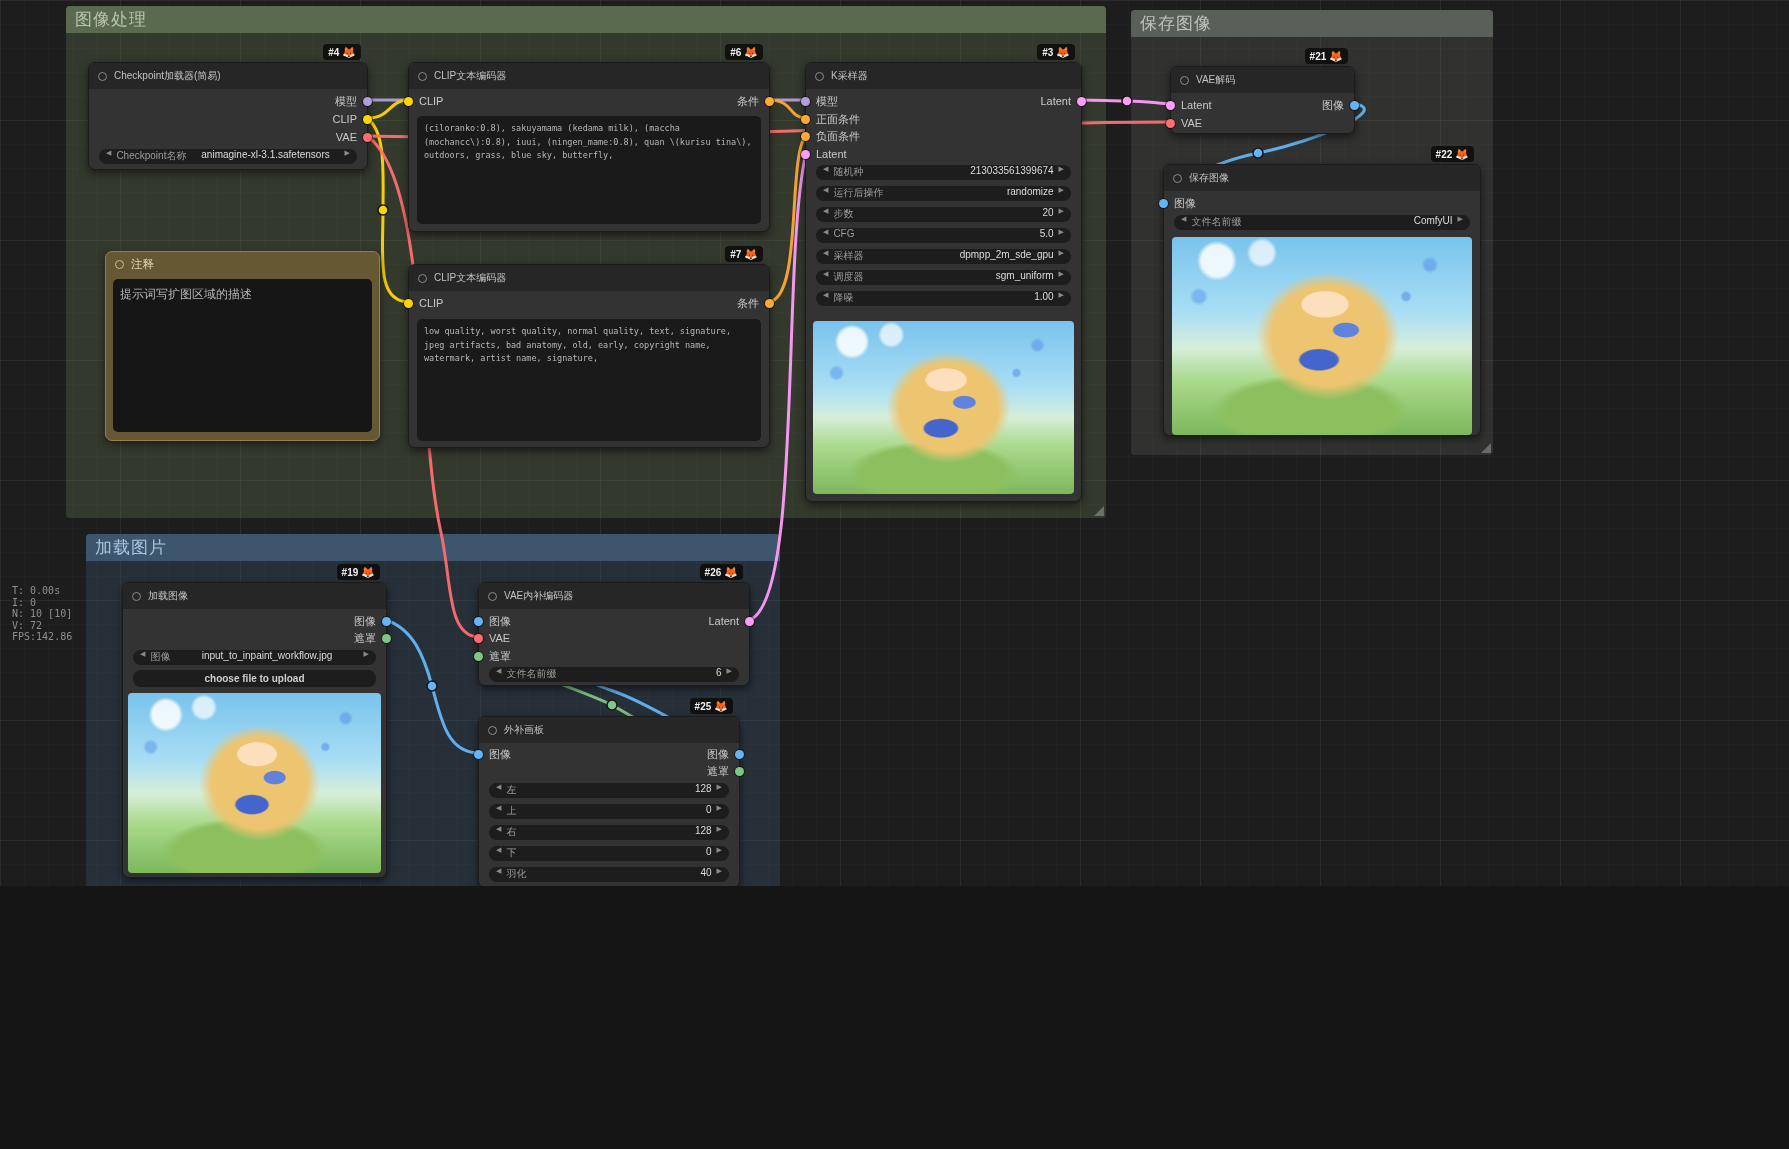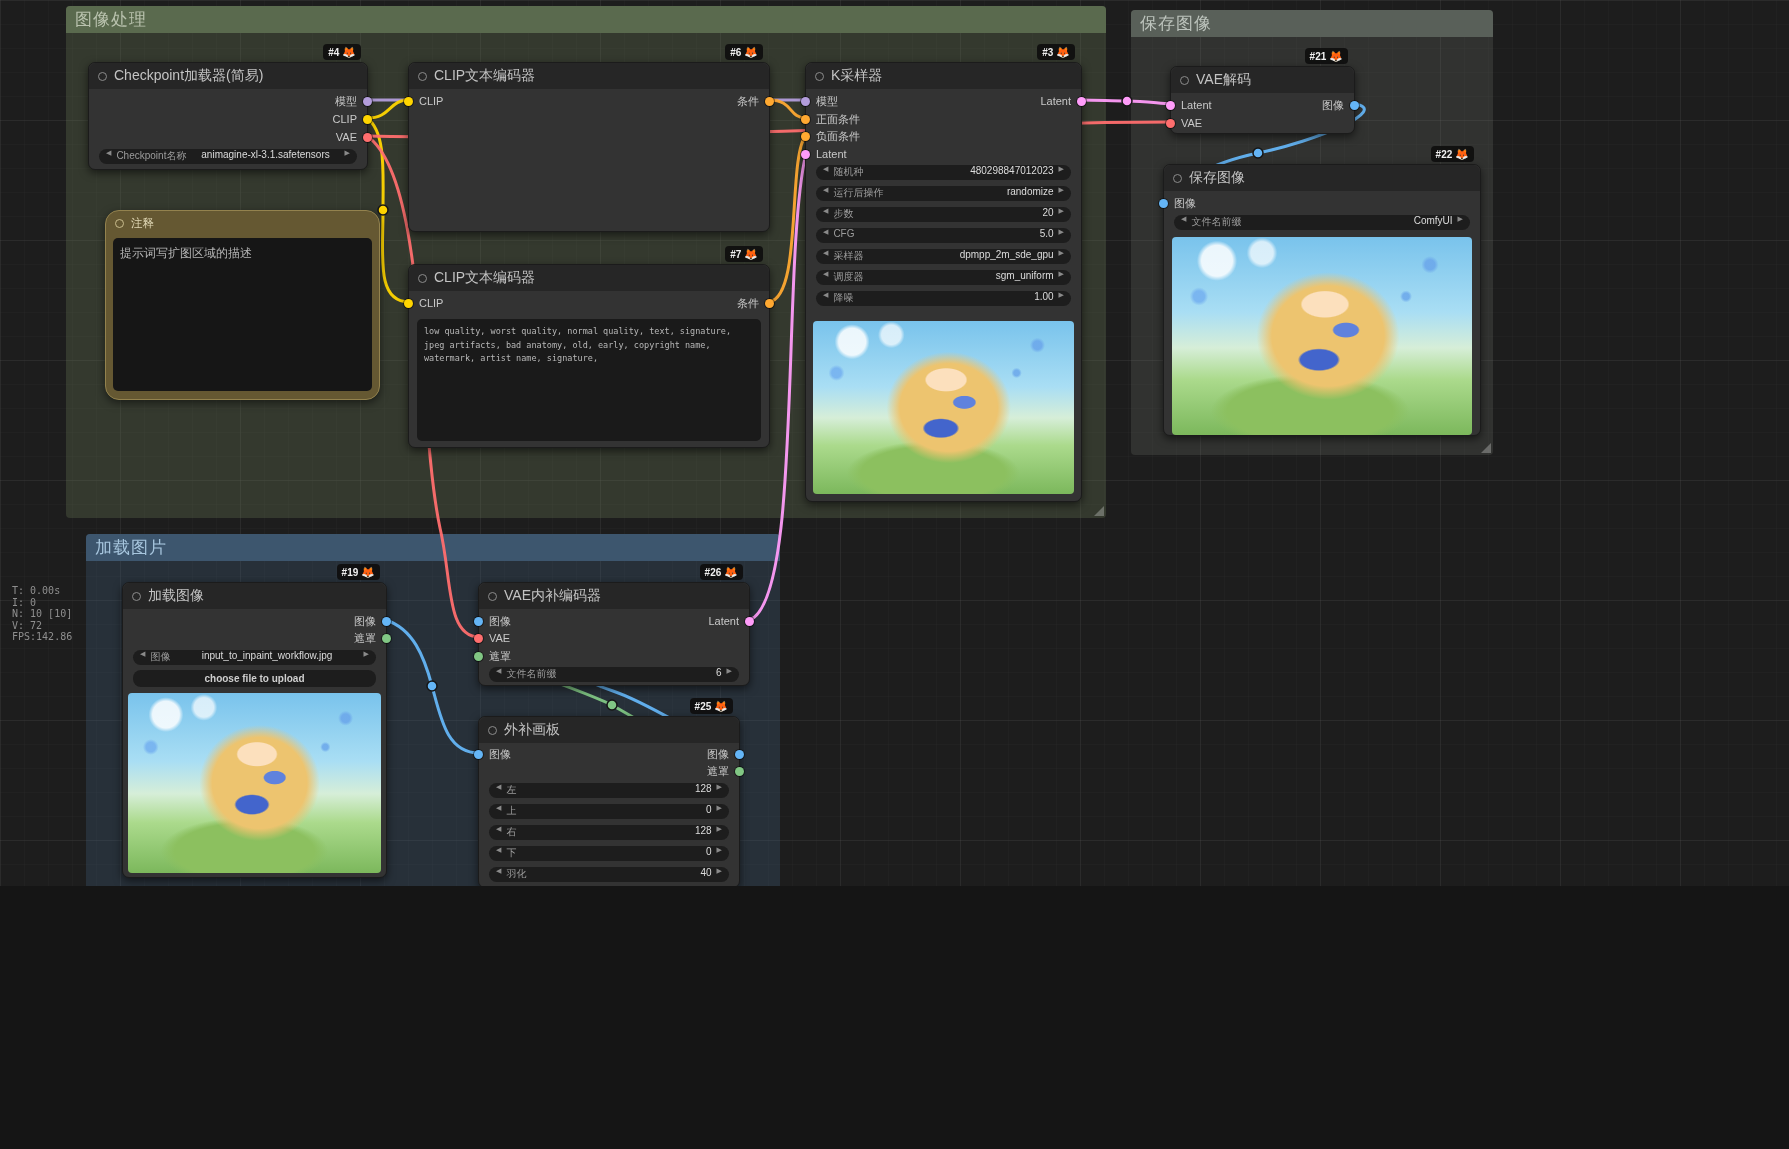--- a/index.html
+++ b/index.html
@@ -30,21 +30,21 @@
   .links{position:absolute;left:0;top:0;z-index:2;pointer-events:none;}
   .links path{fill:none;stroke-width:3;stroke-linecap:round;opacity:0.95;}
   .links circle{stroke:#161616;stroke-width:1.5;}
 
   
   .node{position:absolute;background:#333333;border:1px solid #1b1b1b;border-radius:7px;
     box-shadow:0 3px 9px rgba(0,0,0,0.55);z-index:3;color:#ccc;box-sizing:border-box;}
   .node-header{position:absolute;left:0;top:0;right:0;height:26px;background:#262626;
     border-radius:7px 7px 0 0;display:flex;align-items:center;gap:7px;padding:0 9px;box-sizing:border-box;}
   .collapse-dot{width:9px;height:9px;border:1.5px solid #8b8b8b;border-radius:50%;flex:none;box-sizing:border-box;}
-  .node-title{font-size:14px;color:#c3c3c3;white-space:nowrap;overflow:hidden;}
+  .node-title{font-size:10px;color:#c3c3c3;white-space:nowrap;overflow:hidden;}
   .badge{position:absolute;top:-19px;right:6px;height:16px;background:rgba(14,14,14,0.92);
     border-radius:4px;display:flex;align-items:center;gap:3px;padding:0 5px;
     font-size:10px;font-weight:bold;color:#f0f0f0;}
   .badge .fox{font-size:11px;color:#e08a3c;}
 
   .slot{position:absolute;height:16px;display:flex;align-items:center;gap:6px;font-size:11px;color:#c9c9c9;white-space:nowrap;}
   .slot.in{left:-5px;}
   .slot.out{right:-5px;}
   .slot-dot{width:9px;height:9px;border-radius:50%;flex:none;box-shadow:0 0 0 1px rgba(0,0,0,0.45);}
 
@@ -70,22 +70,22 @@
       radial-gradient(circle at 86% 14%, rgba(110,170,235,0.95) 0 1.6%, rgba(110,170,235,0) 2.8%),
       radial-gradient(circle at 78% 30%, rgba(110,170,235,0.9) 0 1.2%, rgba(110,170,235,0) 2.2%),
       radial-gradient(ellipse 13% 11% at 51% 34%, #fce0bd 0 58%, rgba(252,224,189,0) 63%),
       radial-gradient(ellipse 7% 6% at 58% 47%, #5f82dd 0 58%, rgba(95,130,221,0) 66%),
       radial-gradient(ellipse 11% 9% at 49% 62%, #4365cc 0 56%, rgba(67,101,204,0) 64%),
       radial-gradient(ellipse 34% 46% at 52% 50%, #edc46f 0 55%, rgba(237,196,111,0) 70%),
       radial-gradient(ellipse 46% 26% at 46% 88%, #8cc05f 0 60%, rgba(140,192,95,0) 72%),
       linear-gradient(180deg, #79c3ec 0%, #a9def4 38%, #d6eed8 56%, #abda8c 72%, #7cb85c 100%);}
 
   
-  .note-node{position:absolute;z-index:3;background:#655832;border:1px solid #93824e;border-radius:14px;
-    box-shadow:0 3px 9px rgba(0,0,0,0.5);box-sizing:border-box;}
+  .note-node{position:absolute;z-index:3;background:#655832;border:1px solid #93824e;border-radius:7px;
+    box-shadow:0 3px 9px rgba(0,0,0,0.5);box-sizing:border-box;margin-top:41px;}
   .note-header{height:25px;display:flex;align-items:center;gap:7px;padding:0 9px;color:#ded5b2;font-size:11.5px;}
   .note-header .collapse-dot{border-color:#c9bc8d;}
   .note-body{position:absolute;left:7px;right:7px;top:27px;bottom:8px;background:#161616;border-radius:5px;
     padding:7px;font-size:12px;color:#b5b5b5;box-sizing:border-box;}
 
   .stats{position:absolute;left:12px;top:585px;z-index:2;font-family:"DejaVu Sans Mono", monospace;
     font-size:10px;line-height:11.5px;color:#8f8f8f;}
 </style>
 </head>
 <body>
@@ -189,20 +189,21 @@
       <span class="node-title">CLIP文本编码器</span>
     </div>
     <div class="slot in" style="top:30px">
       <span class="slot-dot" style="background: rgb(255, 213, 0);"></span>
       <span>CLIP</span>
     </div>
     <div class="slot out" style="top:30px">
       <span>条件</span>
       <span class="slot-dot" style="background: rgb(255, 169, 49);"></span>
     </div>
+    <div class="textbox" style="left:8px;right:8px;top:53px;height:108px">(ciloranko:0.8), sakuyamama (kedama milk), (maccha (mochancc\):0.8), iuui, (ningen_mame:0.8), quan \(kurisu tina\), outdoors, grass, blue sky, butterfly,</div>
   </div>
 
   <div class="node" style="left:408px;top:264px;width:362px;height:184px">
     <div class="badge">
       <span>#7</span>
       <span class="fox">🦊</span>
     </div>
     <div class="node-header">
       <span class="collapse-dot"></span>
       <span class="node-title">CLIP文本编码器</span>
@@ -243,21 +244,21 @@
       <span class="slot-dot" style="background: rgb(255, 156, 249);"></span>
       <span>Latent</span>
     </div>
     <div class="slot out" style="top:30px">
       <span>Latent</span>
       <span class="slot-dot" style="background: rgb(255, 156, 249);"></span>
     </div>
     <div class="widget" style="top:102px">
       <span class="arrow">◀</span>
       <span class="w-label">随机种</span>
-      <span class="w-value">480298847012023</span>
+      <span class="w-value">213033561399674</span>
       <span class="arrow">▶</span>
     </div>
     <div class="widget" style="top:123px">
       <span class="arrow">◀</span>
       <span class="w-label">运行后操作</span>
       <span class="w-value">randomize</span>
       <span class="arrow">▶</span>
     </div>
     <div class="widget" style="top:144px">
       <span class="arrow">◀</span>

